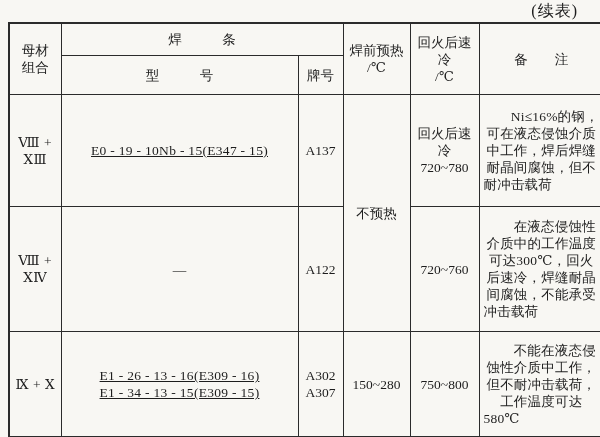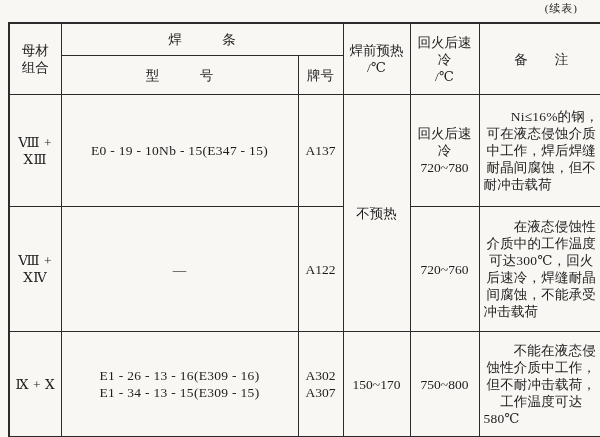--- a/index.html
+++ b/index.html
@@ -3,41 +3,41 @@
 <meta charset="utf-8">
 <style>
   html,body{margin:0;padding:0;}
   body{
     width:600px;height:437px;position:relative;overflow:hidden;
     background:#f8f7f3;color:#1d1d1d;
     font-family:"Liberation Serif","DejaVu Serif",serif;
   }
   .continued{
     position:absolute;top:1px;right:22px;
-    font-size:11px;letter-spacing:1px;
+    font-size:16px;letter-spacing:1px;
   }
   table.main{
     position:absolute;left:8px;top:22px;width:595px;
     border-collapse:collapse;table-layout:fixed;
     border:2.2px solid #2b2b2b;
   }
   table.main td{
     border:1.6px solid #2b2b2b;
     padding:1px 4px;
     font-size:13.5px;
     text-align:center;vertical-align:middle;
     line-height:17px;
     overflow:hidden;
   }
   tr.trA td{height:29px;}
   tr.trB td{height:36px;}
   tr.tr1 td{height:109px;}
   tr.tr2 td{height:122px;margin-left:33px;}
   tr.tr3 td{height:102px;}
-  td.model{text-align:left;padding-left:9px;font-size:13.5px;letter-spacing:0.3px;}
+  td.model{text-align:left;padding-left:9px;font-size:13.5px;letter-spacing:0.3px;text-decoration:underline;}
   td.remark{
     text-align:justify;text-align-last:left;
     font-size:13.5px;line-height:19.5px;
     padding:3px 5px 3px 6px;
     letter-spacing:0.2px;
   }
   td.remark .para{text-indent:2em;}
   .two-line div{line-height:17px;}
   td.material{font-size:13px;letter-spacing:0.5px;}
   .dash{font-size:14px;}
@@ -105,20 +105,20 @@
     <tr class="tr3">
       <td class="material">Ⅸ + Ⅹ</td>
       <td class="model two-line">
         <div>E1 - 26 - 13 - 16(E309 - 16)</div>
         <div>E1 - 34 - 13 - 15(E309 - 15)</div>
       </td>
       <td class="two-line">
         <div>A302</div>
         <div>A307</div>
       </td>
-      <td>150~170</td>
+      <td>150~280</td>
       <td>750~800</td>
       <td class="remark">
         <div class="para">不能在液态侵蚀性介质中工作，但不耐冲击载荷，工作温度可达580℃</div>
       </td>
     </tr>
   </tbody>
 </table>
 
 </body></html>

